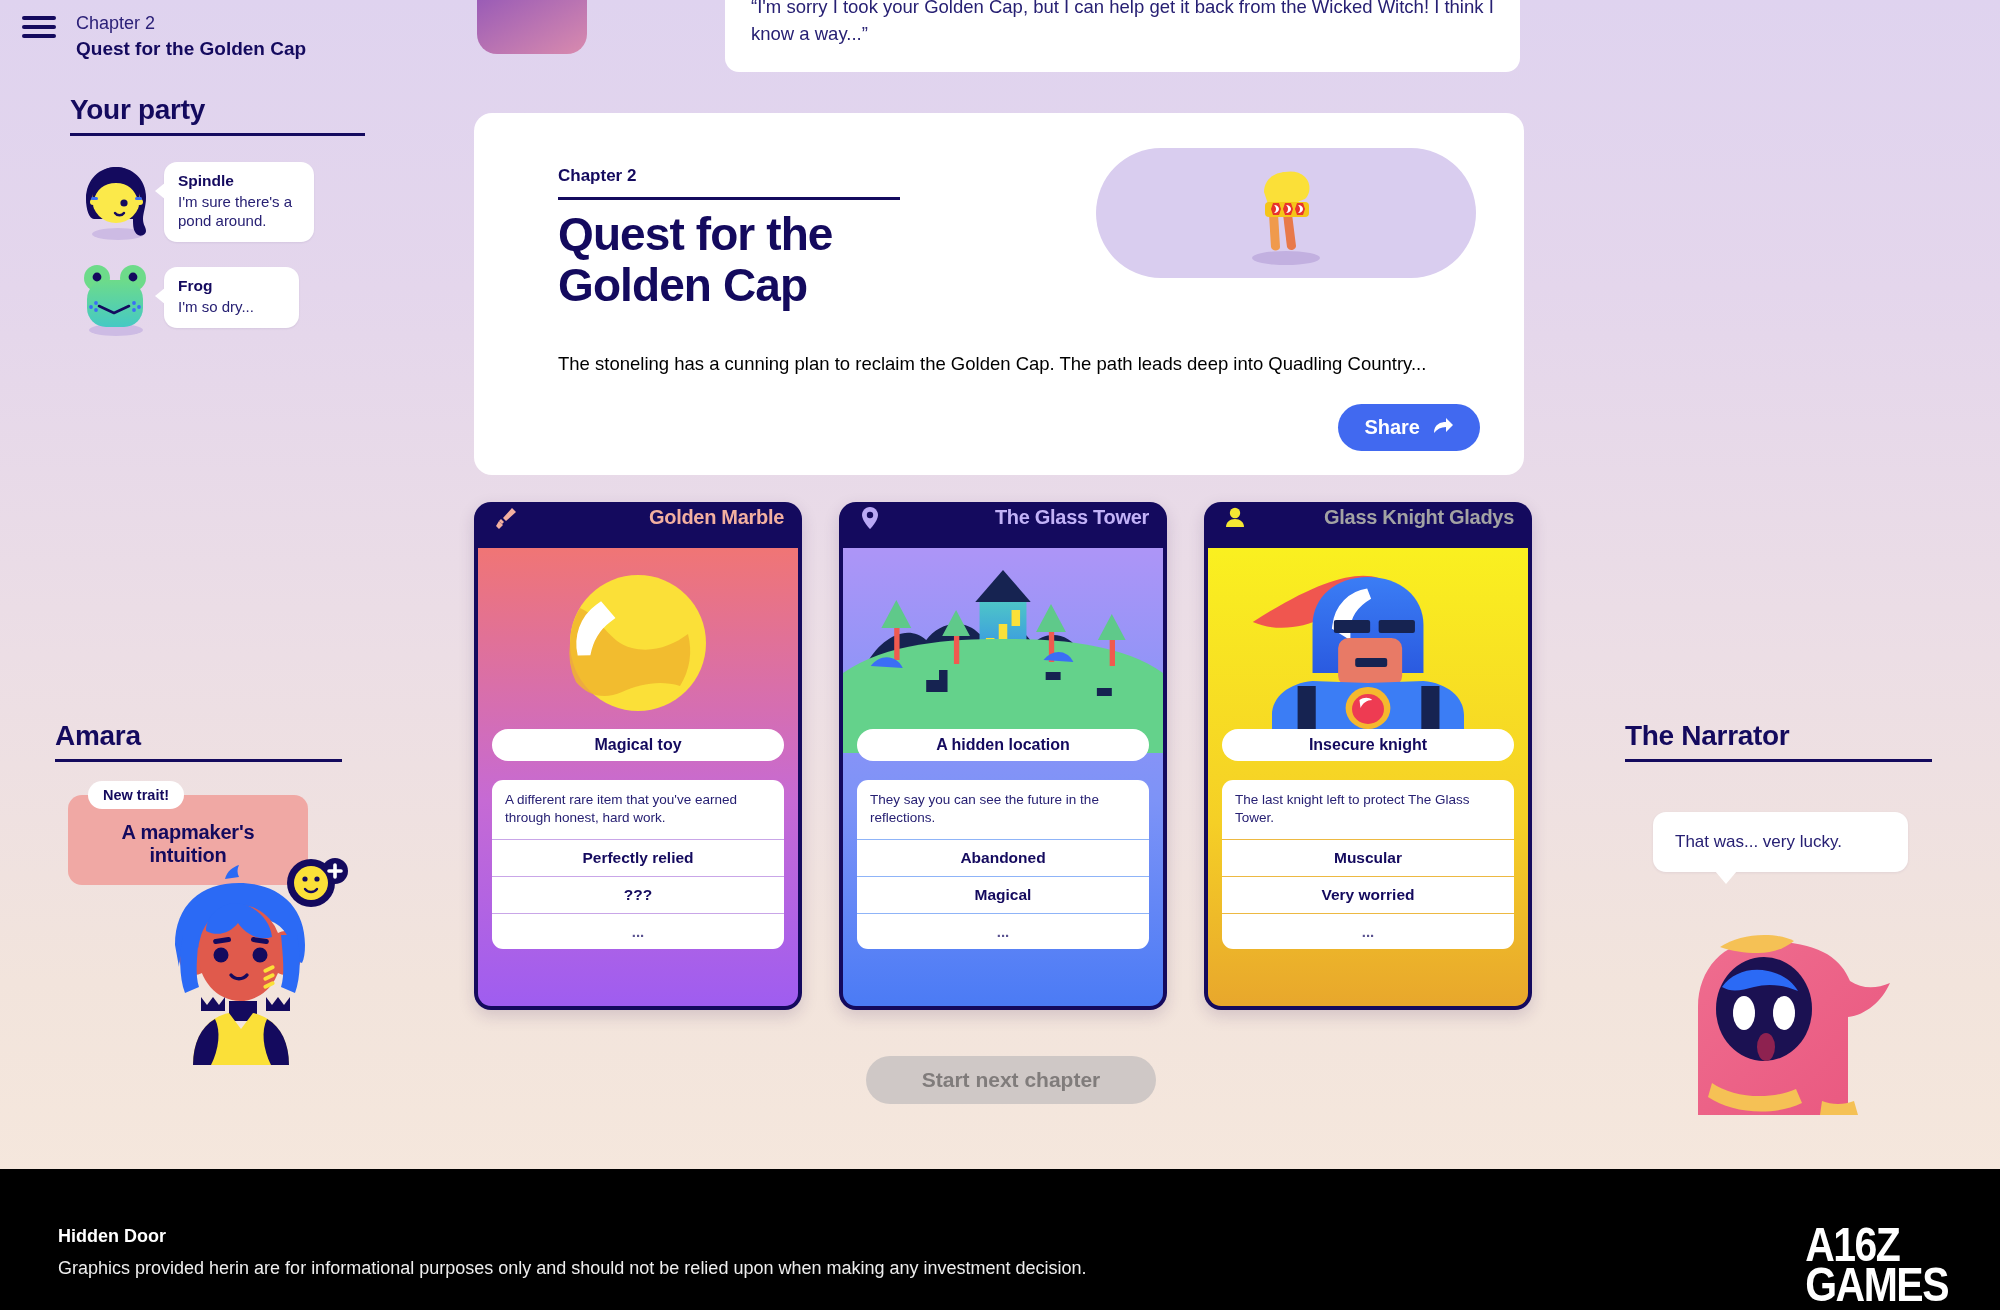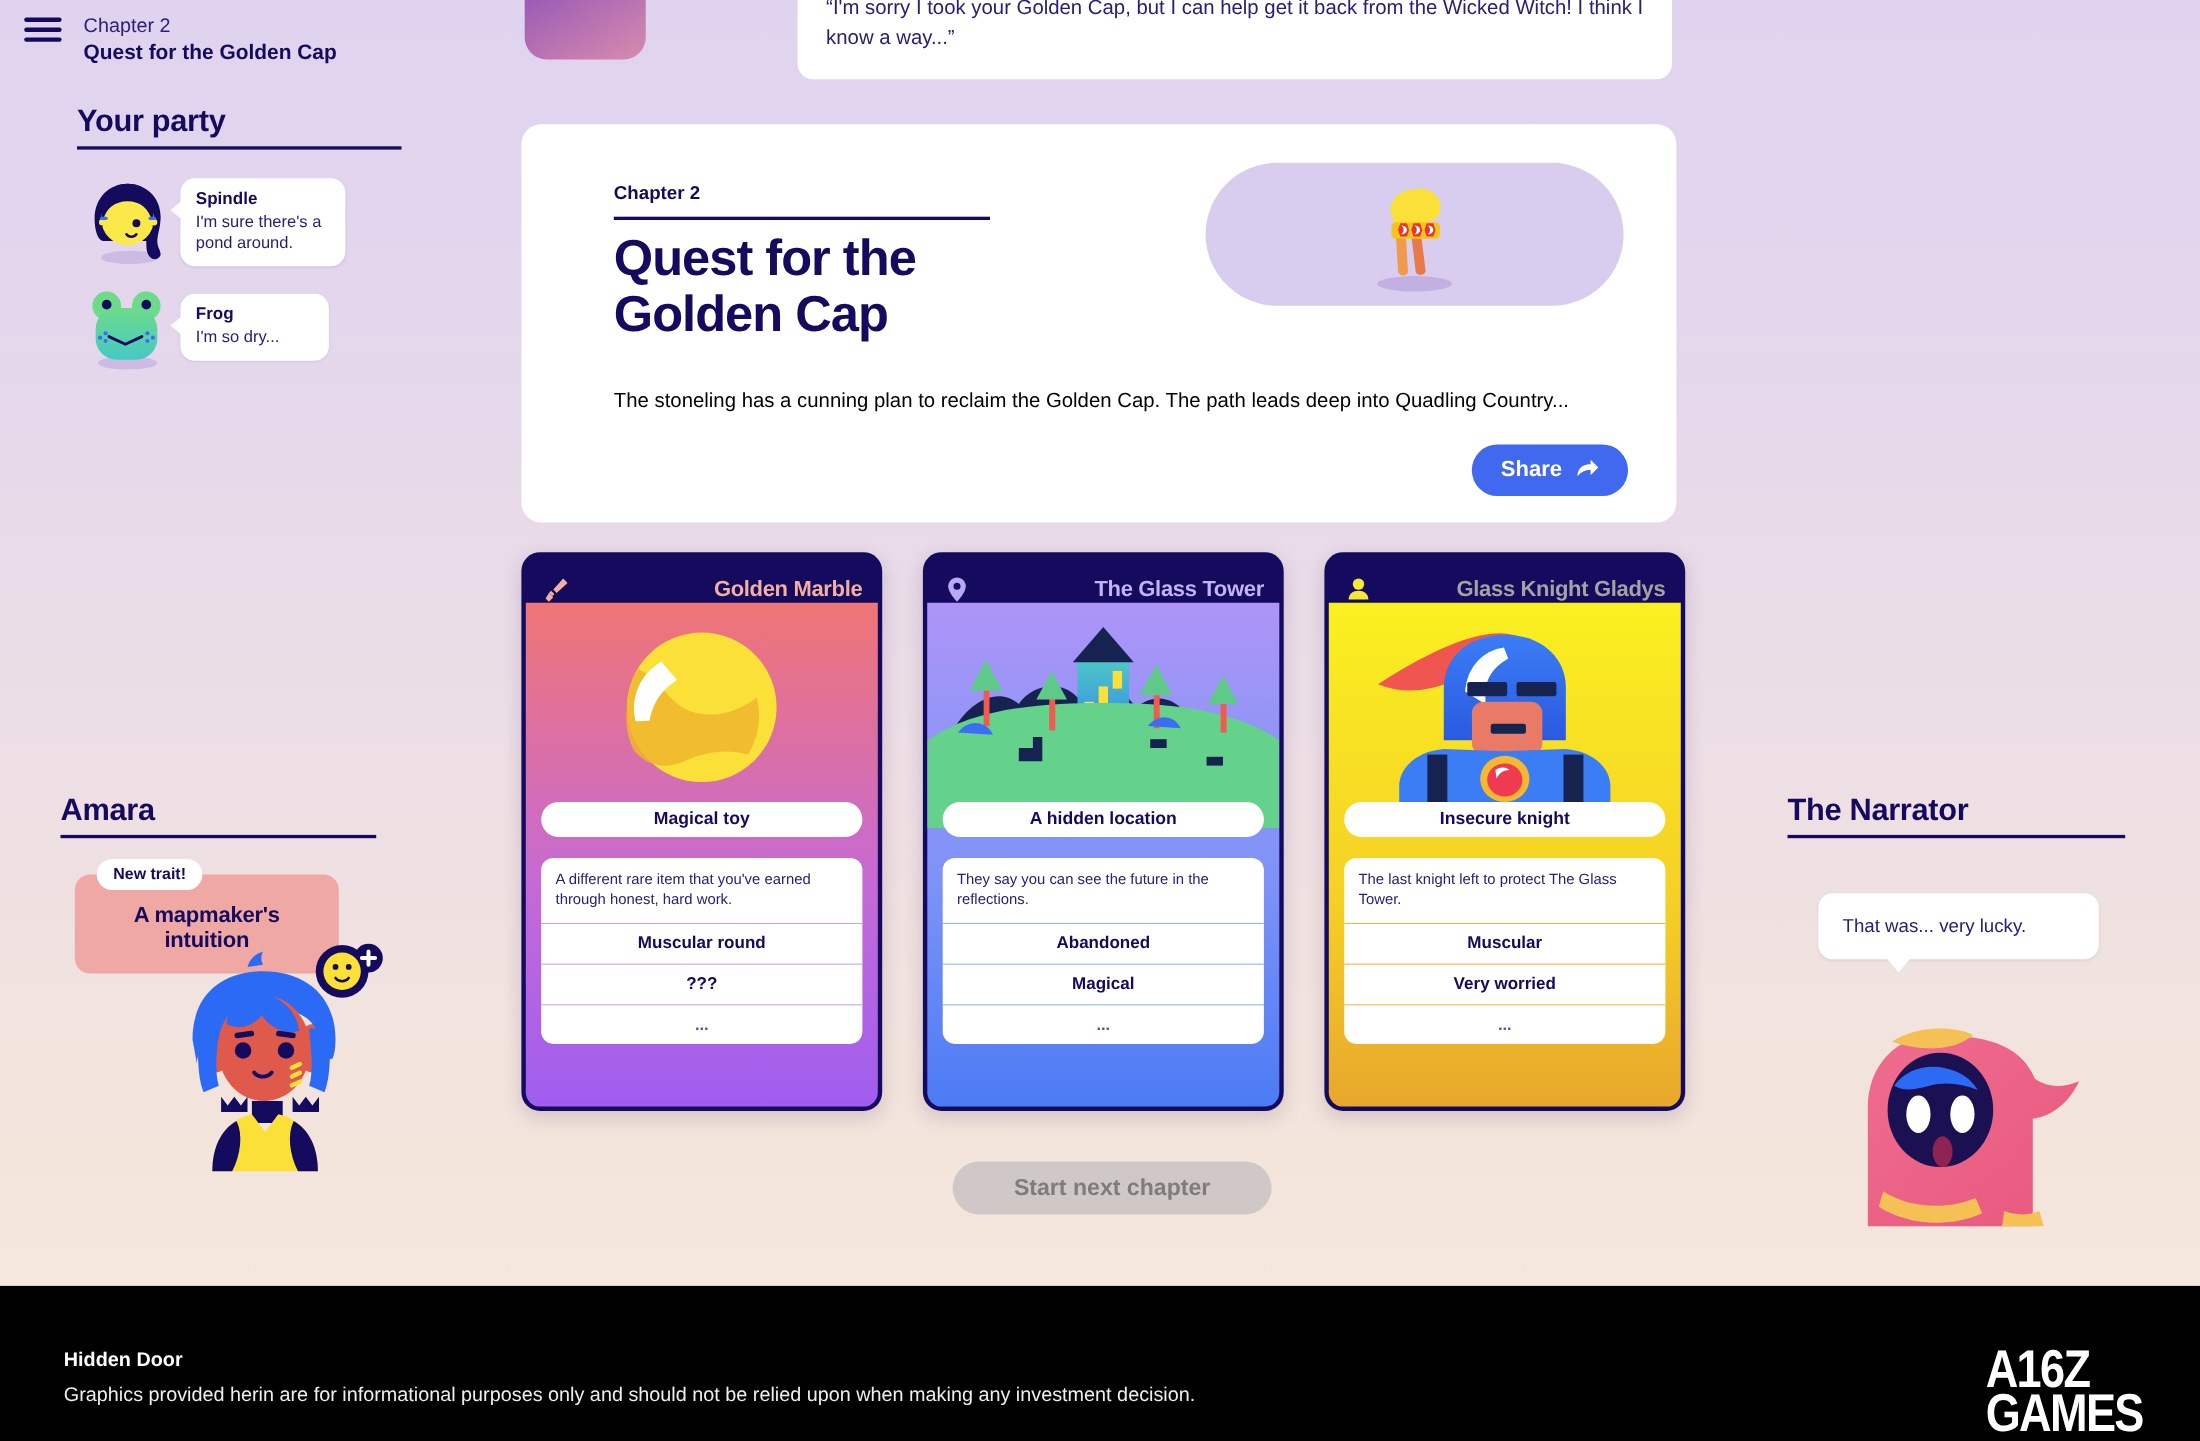--- a/index.html
+++ b/index.html
@@ -97,21 +97,21 @@
     border-radius:26px;padding:0 26px;height:47px;font-size:20px;font-weight:bold;
     display:flex;align-items:center;gap:12px;cursor:pointer;font-family:"Liberation Sans",sans-serif;margin-top:34px;
   }
 
   
   .cards{position:absolute;left:474px;top:502px;width:1060px;display:flex;gap:37px;}
   .tcard{
     width:328px;height:508px;border-radius:17px;background:#140a5e;padding:4px;
     box-shadow:0 6px 16px rgba(60,30,90,.17);position:relative;cursor:pointer;
   }
-  .tcard-head{height:42px;display:flex;align-items:flex-end;padding:0 14px 0 16px;gap:10px;}
+  .tcard-head{height:42px;display:flex;align-items:flex-start;padding:0 14px 0 16px;gap:10px;}
   .tcard-icon{width:22px;height:24px;flex:0 0 22px;}
   .tcard-name{flex:1;text-align:right;font-size:20px;font-weight:bold;letter-spacing:-.3px;}
   .tcard-body{position:absolute;left:4px;right:4px;top:46px;bottom:4px;border-radius:0 0 13px 13px;overflow:hidden;padding:0 14px;}
   .art{position:absolute;left:0;right:0;top:0;height:205px;}
   .type-pill{
     position:absolute;left:14px;right:14px;top:181px;height:32px;background:#fff;border-radius:16px;
     display:flex;align-items:center;justify-content:center;font-size:16px;font-weight:bold;color:#140a5e;
   }
   .stats{position:absolute;left:14px;right:14px;top:232px;background:#fff;border-radius:11px;overflow:hidden;}
   .stat-desc{padding:11px 13px 12px 13px;font-size:13.5px;line-height:1.32;color:#272073;}
@@ -267,21 +267,21 @@
         <div class="art">
           <svg viewBox="0 0 300 205" width="100%" height="100%" preserveAspectRatio="xMidYMid meet">
             <circle cx="150" cy="95" r="68" fill="#fbe038"></circle>
             <path d="M82 95a68 68 0 0 1 10-35c22 10 28 34 52 40 20 5 40-2 56-14a68 68 0 0 1-8 52c-20-6-40-2-58 6-18 8-34 4-46-10a68 68 0 0 1-6-39z" fill="#f0b52e" opacity=".85"></path>
             <path d="M112 62c-14 10-20 28-16 44 3-16 10-28 22-37z" fill="#fff" stroke="#fff" stroke-width="13" stroke-linecap="round"></path>
           </svg>
         </div>
         <div class="type-pill">Magical toy</div>
         <div class="stats">
           <div class="stat-desc">A different rare item that you've earned through honest, hard work.</div>
-          <div class="stat" style="border-top:1.5px solid #c9a6e8">Muscular round</div>
+          <div class="stat" style="border-top:1.5px solid #c9a6e8">Perfectly relied</div>
           <div class="stat" style="border-top:1.5px solid #c9a6e8">???</div>
           <div class="stat dots" style="border-top:1.5px solid #c9a6e8">...</div>
         </div>
       </div>
     </div>
 
     <div class="tcard">
       <div class="tcard-head">
         <span class="tcard-icon">
           <svg viewBox="0 0 22 24" width="22" height="24">

